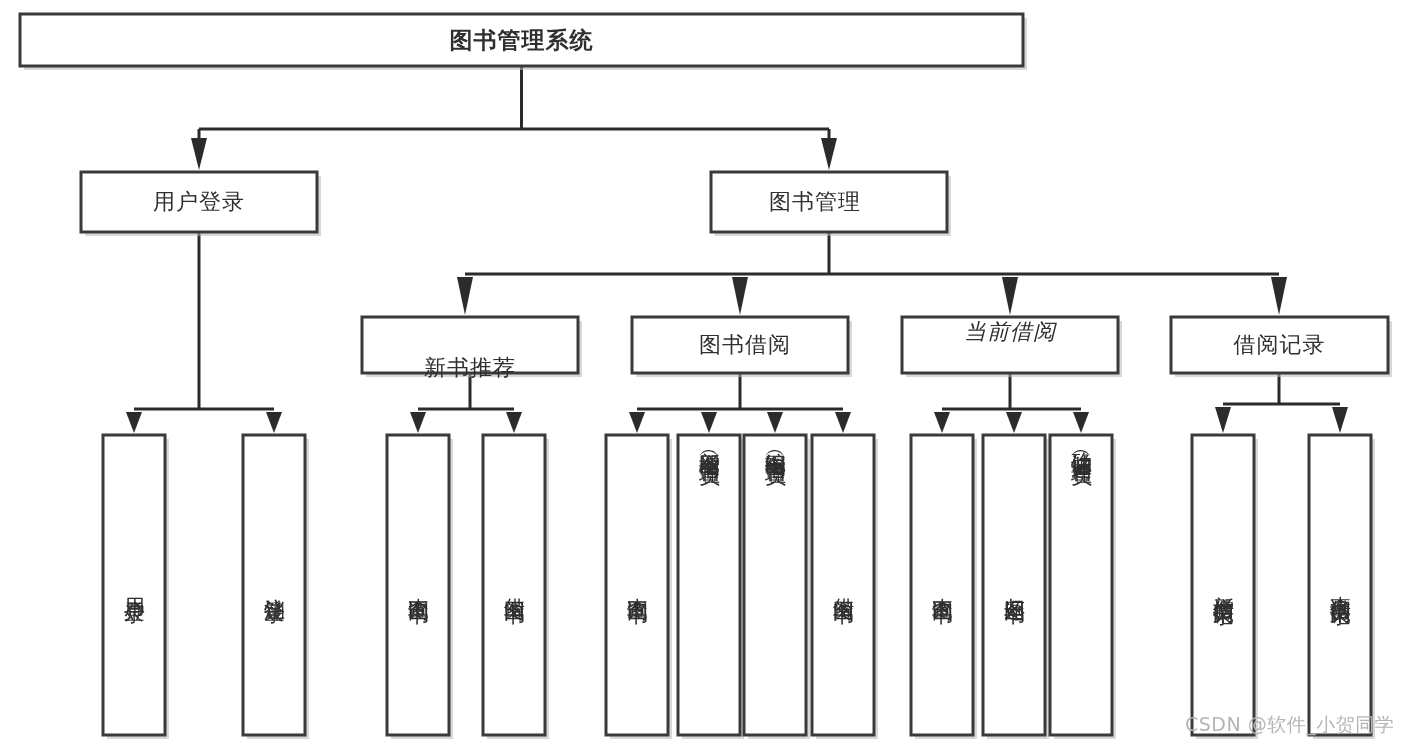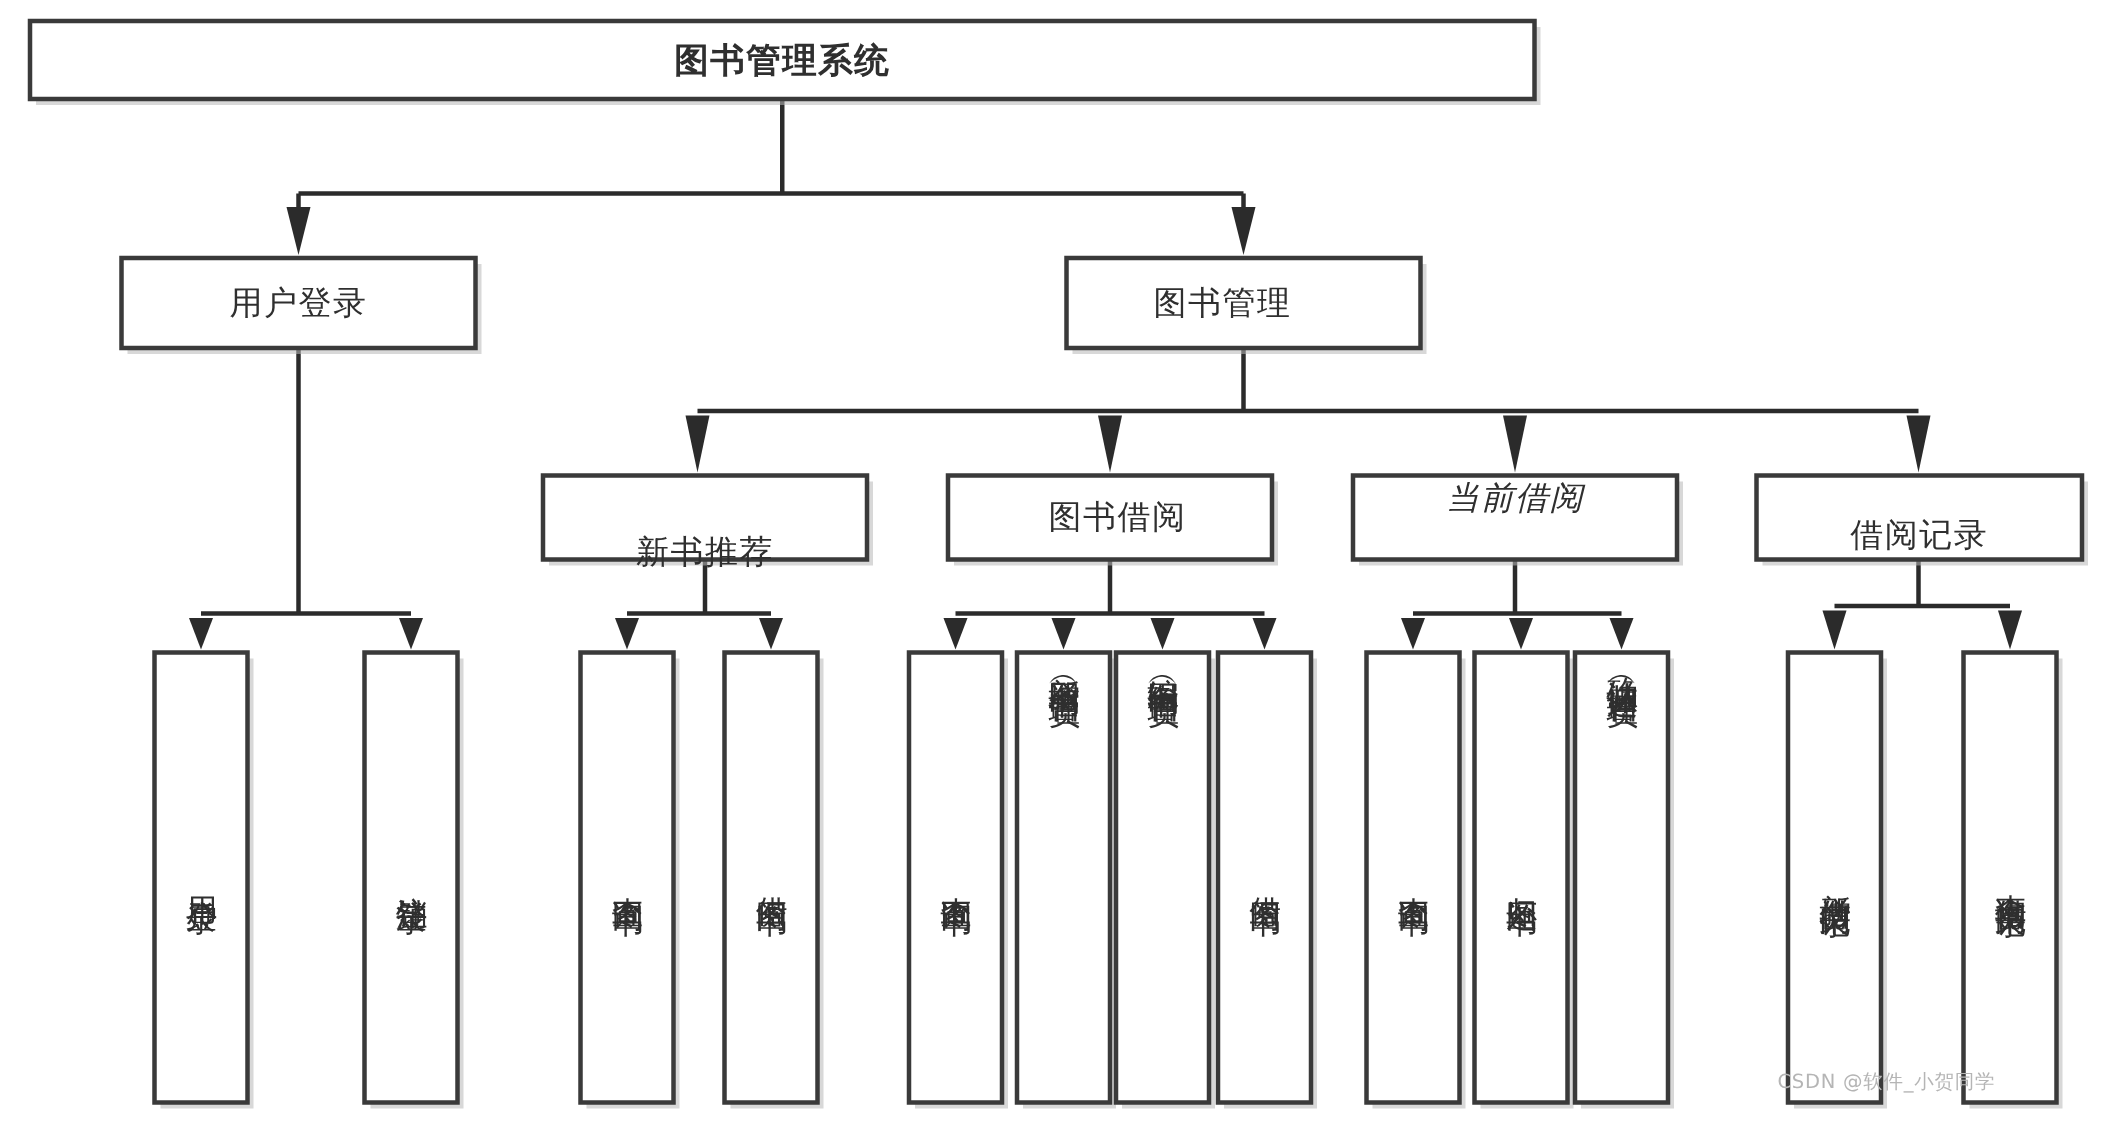--- a/index.html
+++ b/index.html
@@ -81,21 +81,21 @@
   }
   .title-text {
     font-size: 23px;
     font-weight: bold;
   }
   #watermark {
     position: absolute;
     left: 1185px;
     top: 712px;
     font-family: "DejaVu Sans", "Liberation Sans", sans-serif;
-    font-size: 13px;
+    font-size: 19px;
     color: #b5b5b5;
     white-space: nowrap;
     letter-spacing: 0.5px;
     pointer-events: none;
   }
 </style>
 </head>
 <body>
 
 <div id="diagram-root">
@@ -228,21 +228,21 @@
   </div>
 
   <div class="hlabel-wrap" style="left:632px; top:317px; width:226px; height:56px;">
     <span class="hlabel-text">图书借阅</span>
   </div>
 
   <div class="hlabel-wrap" style="left:902px; top:304px; width:216px; height:56px;font-style:italic;">
     <span class="hlabel-text">当前借阅</span>
   </div>
 
-  <div class="hlabel-wrap" style="left:1171px; top:329px; width:217px; height:56px;">
+  <div class="hlabel-wrap" style="left:1171px; top:317px; width:217px; height:56px;">
     <span class="hlabel-text">借阅记录</span>
   </div>
 
   <div class="vlabel-wrap" style="left:103px; top:435px; width:62px; height:300px;">
     <span class="vlabel-text">用户登录</span>
   </div>
 
   <div class="vlabel-wrap" style="left:243px; top:435px; width:62px; height:300px;">
     <span class="vlabel-text">注销登录</span>
   </div>

